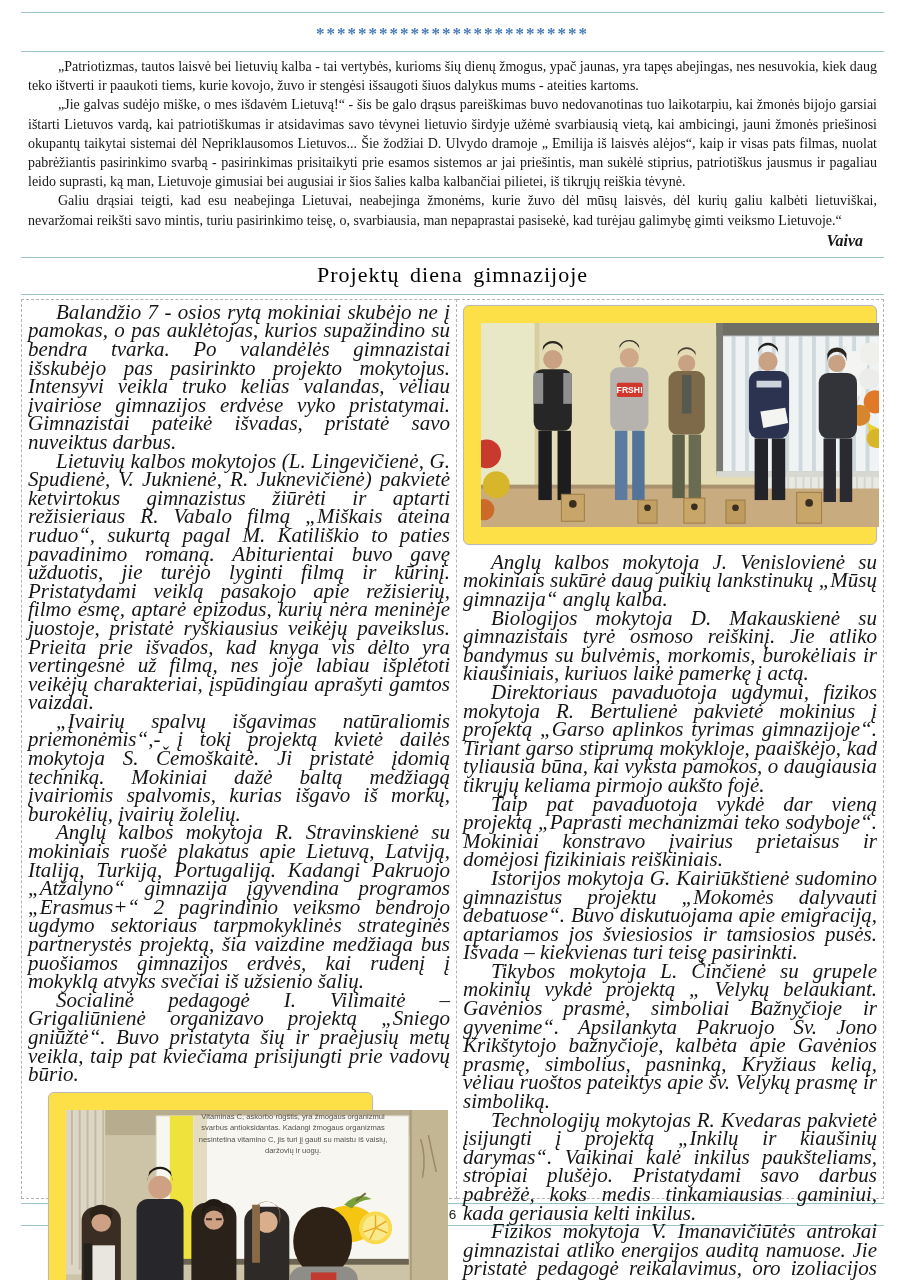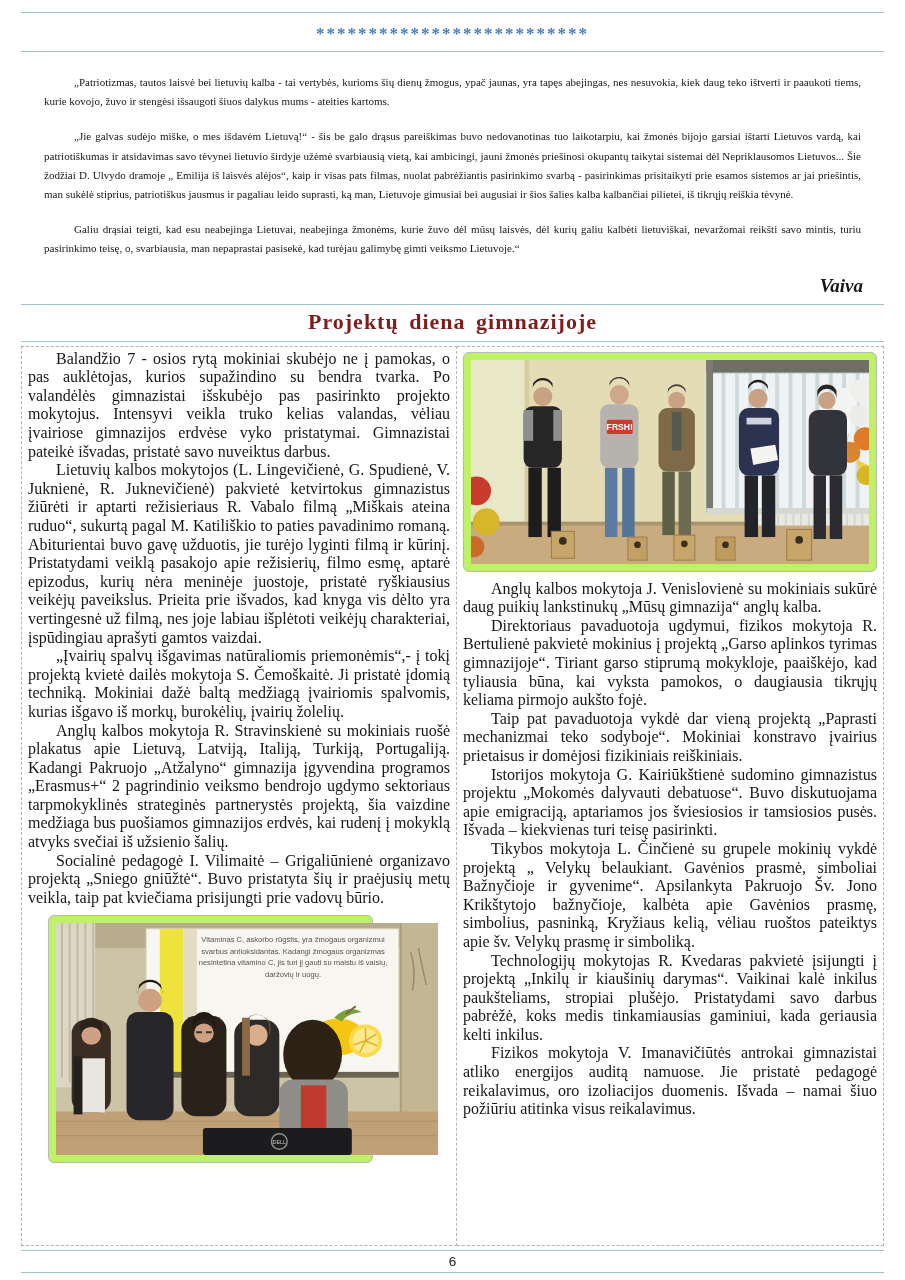--- a/index.html
+++ b/index.html
@@ -20,56 +20,56 @@
     height:38px;
     display:flex;align-items:center;justify-content:center;
   }
   .ast-box .asterisks{
     color:#477bb8;font-weight:bold;font-size:17px;letter-spacing:2px;
     transform:translateY(2px);
   }
   
   .intro{padding:5px 7px 0 7px;}
   .intro p{
-    margin:16px;text-align:justify;text-indent:30px;
-    font-size:11px;line-height:19.2px;
+    margin:0;text-align:justify;text-indent:30px;
+    font-size:14px;line-height:19.2px;
   }
   .signature{
     text-align:right;font-weight:bold;font-style:italic;
-    font-size:19px;padding-right:14px;margin-top:2px;
+    font-size:16px;padding-right:14px;margin-top:2px;
   }
   
   .title-box{
     margin-top:7px;
     border-top:1px solid #9cc2ca;
     border-bottom:1px solid #9cc2ca;
     padding:4px 0 6px 0;
     text-align:center;
   }
   .title-box h1{
-    margin:0;font-size:22px;font-weight:bold;color:#7f1d1d;
+    margin:0;font-size:22px;font-weight:normal;color:#000000;
     letter-spacing:1px;word-spacing:4px;
   }
   
   .columns{display:flex;margin-top:4px;height:900px;}
   .col{
     border:1px dashed #b3b3b3;
     padding:3px 6px;
     box-sizing:border-box;
   }
   .col p{
     margin:0;text-align:justify;text-indent:28px;
-    font-size:16px;line-height:18.6px;
+    font-size:21px;line-height:18.6px;font-style:italic;
   }
   .col-left{width:436px;}
   .col-right{width:427px;margin-left:0;border-left:none;}
   
   .photo-frame{
-    background:#bef264;border:1px solid #b9b9b9;border-radius:6px;
-    padding:7px;box-sizing:border-box;box-shadow:0 0 0 1px rgba(0,0,0,0.02);
+    background:#fde047;border:1px solid #b9b9b9;border-radius:6px;
+    padding:17px;box-sizing:border-box;box-shadow:0 0 0 1px rgba(0,0,0,0.02);
     position:relative;
   }
   .photo-frame svg{display:block;}
   .photo-top{width:414px;margin:2px auto 8px auto;}
   .photo-bottom{width:325px;margin:8px 0 0 20px;}
   .slide-text{
     position:absolute;left:138px;top:18px;width:212px;
     font-family:"Liberation Sans", sans-serif;
     font-size:7.6px;line-height:1.5;color:#55534d;
     text-align:center;
@@ -300,20 +300,21 @@
               </g>
               <g>
                 <rect x="330" y="176" width="26" height="32" fill="#c8a568" stroke="#9a7b45"></rect>
                 <circle cx="343" cy="187" r="4" fill="#3a2e20"></circle>
               </g>
             </g>
           </svg>
         </div>
 
         <p>Anglų kalbos mokytoja J. Venislovienė su mokiniais sukūrė daug puikių lankstinukų „Mūsų gimnazija“ anglų kalba.</p>
+        <p>Biologijos mokytoja D. Makauskienė su gimnazistais tyrė osmoso reiškinį. Jie atliko bandymus su bulvėmis, morkomis, burokėliais ir kiaušiniais, kuriuos laikė pamerkę į actą.</p>
         <p>Direktoriaus pavaduotoja ugdymui, fizikos mokytoja R. Bertulienė pakvietė mokinius į projektą „Garso aplinkos tyrimas gimnazijoje“. Tiriant garso stiprumą mokykloje, paaiškėjo, kad tyliausia būna, kai vyksta pamokos, o daugiausia tikrųjų keliama pirmojo aukšto fojė.</p>
         <p>Taip pat pavaduotoja vykdė dar vieną projektą „Paprasti mechanizmai teko sodyboje“. Mokiniai konstravo įvairius prietaisus ir domėjosi fizikiniais reiškiniais.</p>
         <p>Istorijos mokytoja G. Kairiūkštienė sudomino gimnazistus projektu „Mokomės dalyvauti debatuose“. Buvo diskutuojama apie emigraciją, aptariamos jos šviesiosios ir tamsiosios pusės. Išvada – kiekvienas turi teisę pasirinkti.</p>
         <p>Tikybos mokytoja L. Činčienė su grupele mokinių vykdė projektą „ Velykų belaukiant. Gavėnios prasmė, simboliai Bažnyčioje ir gyvenime“. Apsilankyta Pakruojo Šv. Jono Krikštytojo bažnyčioje, kalbėta apie Gavėnios prasmę, simbolius, pasninką, Kryžiaus kelią, vėliau ruoštos pateiktys apie šv. Velykų prasmę ir simboliką.</p>
         <p>Technologijų mokytojas R. Kvedaras pakvietė įsijungti į projektą „Inkilų ir kiaušinių darymas“. Vaikinai kalė inkilus paukšteliams, stropiai plušėjo. Pristatydami savo darbus pabrėžė, koks medis tinkamiausias gaminiui, kada geriausia kelti inkilus.</p>
         <p>Fizikos mokytoja V. Imanavičiūtės antrokai gimnazistai atliko energijos auditą namuose. Jie pristatė pedagogė reikalavimus, oro izoliacijos duomenis. Išvada – namai šiuo požiūriu atitinka visus reikalavimus.</p>
       </div>
     </div>
 
     <div class="footer">

